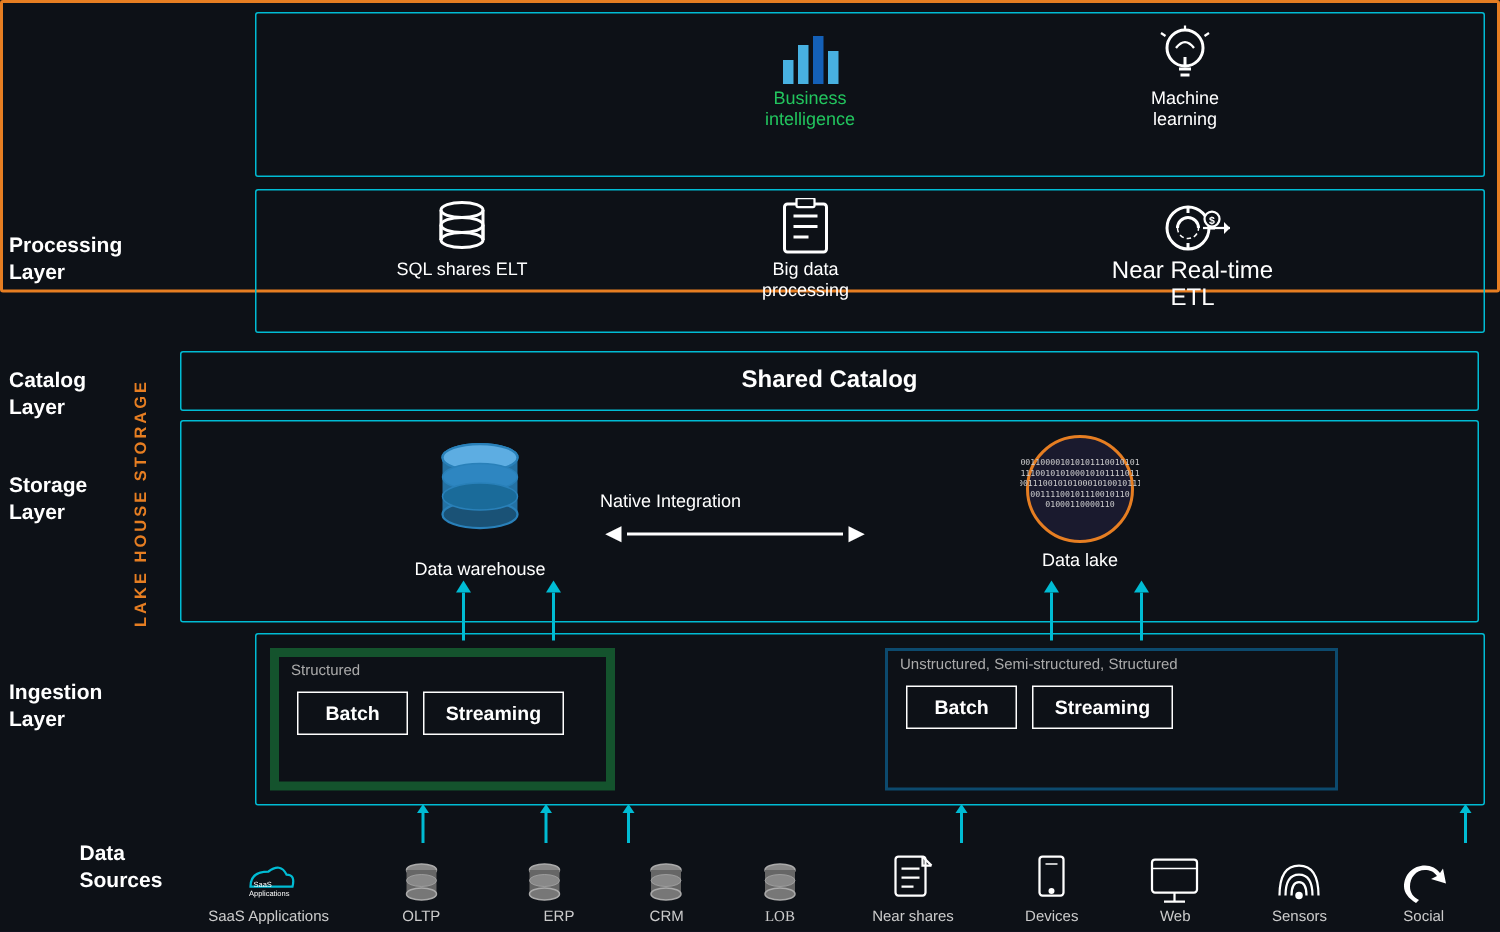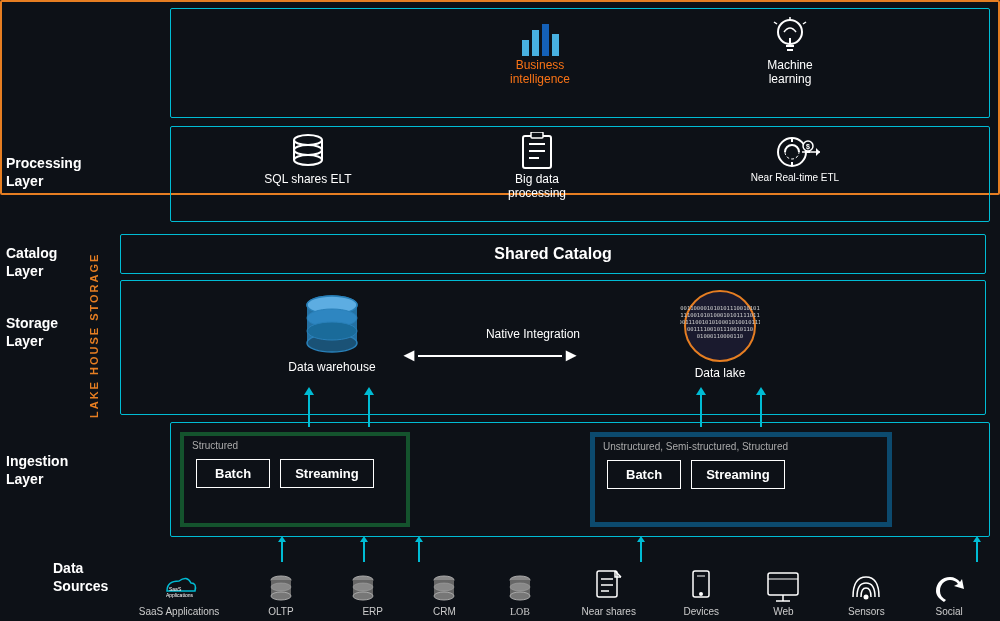--- a/index.html
+++ b/index.html
@@ -160,21 +160,21 @@
   <div class="panel panel-ingestion"></div>
 
 
   <div class="icon-group" style="top:20px; left:490px; width:100px;">
     <svg width="40" height="38" viewBox="0 0 40 38">
       <rect x="2" y="20" width="7" height="16" fill="#4fc3f7" opacity="0.9"></rect>
       <rect x="12" y="10" width="7" height="26" fill="#4fc3f7" opacity="0.9"></rect>
       <rect x="22" y="4" width="7" height="32" fill="#1565c0" opacity="0.95"></rect>
       <rect x="32" y="14" width="7" height="22" fill="#4fc3f7" opacity="0.9"></rect>
     </svg>
-    <span style="font-size:12px; color:#f97316;">Business<br>intelligence</span>
+    <span style="font-size:12px; color:#22c55e;">Business<br>intelligence</span>
   </div>
 
   <div class="icon-group" style="top:16px; left:740px; width:100px;">
     <svg width="38" height="42" viewBox="0 0 38 42">
       <circle cx="19" cy="16" r="12" stroke="white" stroke-width="2" fill="none"></circle>
       <path d="M13 16 Q19 8 25 16" stroke="white" stroke-width="1.5" fill="none"></path>
       <line x1="15" y1="30" x2="23" y2="30" stroke="white" stroke-width="2"></line>
       <line x1="16" y1="34" x2="22" y2="34" stroke="white" stroke-width="2"></line>
       <line x1="19" y1="28" x2="19" y2="22" stroke="white" stroke-width="2"></line>
       <line x1="19" y1="4" x2="19" y2="1" stroke="white" stroke-width="1.5"></line>
@@ -214,65 +214,65 @@
       <path d="M15 20 A7 7 0 0 1 29 20" stroke="white" stroke-width="2" fill="none"></path>
       <path d="M15 20 A7 7 0 0 0 29 20" stroke="white" stroke-width="1" fill="none" stroke-dasharray="3,2"></path>
       <line x1="22" y1="6" x2="22" y2="10" stroke="white" stroke-width="2"></line>
       <line x1="22" y1="30" x2="22" y2="34" stroke="white" stroke-width="2"></line>
       <line x1="36" y1="20" x2="40" y2="20" stroke="white" stroke-width="2"></line>
       <line x1="32" y1="20" x2="50" y2="20" stroke="white" stroke-width="1.5"></line>
       <polygon points="46,16 50,20 46,24" fill="white"></polygon>
       <circle cx="38" cy="14" r="5" stroke="white" stroke-width="1.5" fill="#0d1117"></circle>
       <text x="36" y="17" fill="white" font-size="7" font-weight="bold">$</text>
     </svg>
-    <span style="font-size:10px; color:white;">Near Real-time ETL</span>
-  </div>
-
-  <div class="icon-group" style="top:290px; left:272px; width:120px;">
+    <span style="font-size:16px; color:white;">Near Real-time ETL</span>
+  </div>
+
+  <div class="icon-group" style="top:290px; left:260px; width:120px;gap:12px;">
     <svg width="70" height="70" viewBox="0 0 70 70">
       <ellipse cx="35" cy="15" rx="25" ry="9" fill="#4a9aba" stroke="#2980b9" stroke-width="1.5"></ellipse>
       <rect x="10" y="15" width="50" height="38" fill="#2471a3"></rect>
       <ellipse cx="35" cy="53" rx="25" ry="9" fill="#1a5276" stroke="#2980b9" stroke-width="1.5"></ellipse>
       <ellipse cx="35" cy="15" rx="25" ry="9" fill="#5dade2" stroke="#2980b9" stroke-width="1.5"></ellipse>
       <ellipse cx="35" cy="28" rx="25" ry="9" fill="#2e86c1" stroke="#2980b9" stroke-width="1"></ellipse>
       <ellipse cx="35" cy="41" rx="25" ry="9" fill="#1a6b9a" stroke="#2980b9" stroke-width="1"></ellipse>
     </svg>
     <span style="font-size:12px; color:white;">Data warehouse</span>
   </div>
 
   <div style="position:absolute; top:327px; left:400px; width:180px;">
-    <div style="font-size:12px; color:white; text-align:right; margin-bottom:4px;">Native Integration</div>
+    <div style="font-size:12px; color:white; text-align:left; margin-bottom:4px;">Native Integration</div>
     <div style="display:flex; align-items:center;">
       <span style="font-size:18px; color:white;">◄</span>
       <div style="flex:1; height:2px; background:white;"></div>
       <span style="font-size:18px; color:white;">►</span>
     </div>
   </div>
 
   <div class="icon-group" style="top:286px; left:660px; width:120px;">
     <svg width="80" height="80" viewBox="0 0 80 80">
       <circle cx="40" cy="40" r="35" stroke="#e67e22" stroke-width="2" fill="#1a1a2e"></circle>
       <text x="40" y="24" text-anchor="middle" fill="#ccc" font-size="5.5" font-family="monospace">10011000010101011100101011</text>
       <text x="40" y="31" text-anchor="middle" fill="#ccc" font-size="5.5" font-family="monospace">01110010101000101011110110</text>
       <text x="40" y="38" text-anchor="middle" fill="#ccc" font-size="5.5" font-family="monospace">100111001010100010100101110</text>
       <text x="40" y="45" text-anchor="middle" fill="#ccc" font-size="5.5" font-family="monospace">00111100101110010110</text>
       <text x="40" y="52" text-anchor="middle" fill="#ccc" font-size="5.5" font-family="monospace">01000110000110</text>
     </svg>
     <span style="font-size:12px; color:white;">Data lake</span>
   </div>
 
-  <div style="position:absolute; top:432px; left:180px; width:230px; height:95px; border:4px solid #14532d;">
+  <div style="position:absolute; top:432px; left:180px; width:230px; height:95px; border:6px solid #14532d;">
     <div style="font-size:10px; color:#aaa; padding:4px 8px;">Structured</div>
     <div style="display:flex; gap:10px; padding:4px 12px;">
       <div style="border:1.5px solid white; padding:6px 18px; font-size:13px; font-weight:bold; color:white;">Batch</div>
       <div style="border:1.5px solid white; padding:6px 14px; font-size:13px; font-weight:bold; color:white;">Streaming</div>
     </div>
   </div>
 
-  <div style="position:absolute; top:432px; left:590px; width:302px; height:95px; border:5px solid #0c4a6e;">
+  <div style="position:absolute; top:432px; left:590px; width:302px; height:95px; border:2px solid #0c4a6e;">
     <div style="font-size:10px; color:#aaa; padding:4px 8px;">Unstructured, Semi-structured, Structured</div>
     <div style="display:flex; gap:10px; padding:4px 12px;">
       <div style="border:1.5px solid white; padding:6px 18px; font-size:13px; font-weight:bold; color:white;">Batch</div>
       <div style="border:1.5px solid white; padding:6px 14px; font-size:13px; font-weight:bold; color:white;">Streaming</div>
     </div>
   </div>
 
   <div style="position:absolute; top:387px; left:308px; width:2px; height:40px; display:flex; flex-direction:column; align-items:center;">
     <div style="width:0;height:0;border-left:5px solid transparent;border-right:5px solid transparent;border-bottom:8px solid #00bcd4;"></div>
     <div style="width:2px; flex:1; background:#00bcd4;"></div>

